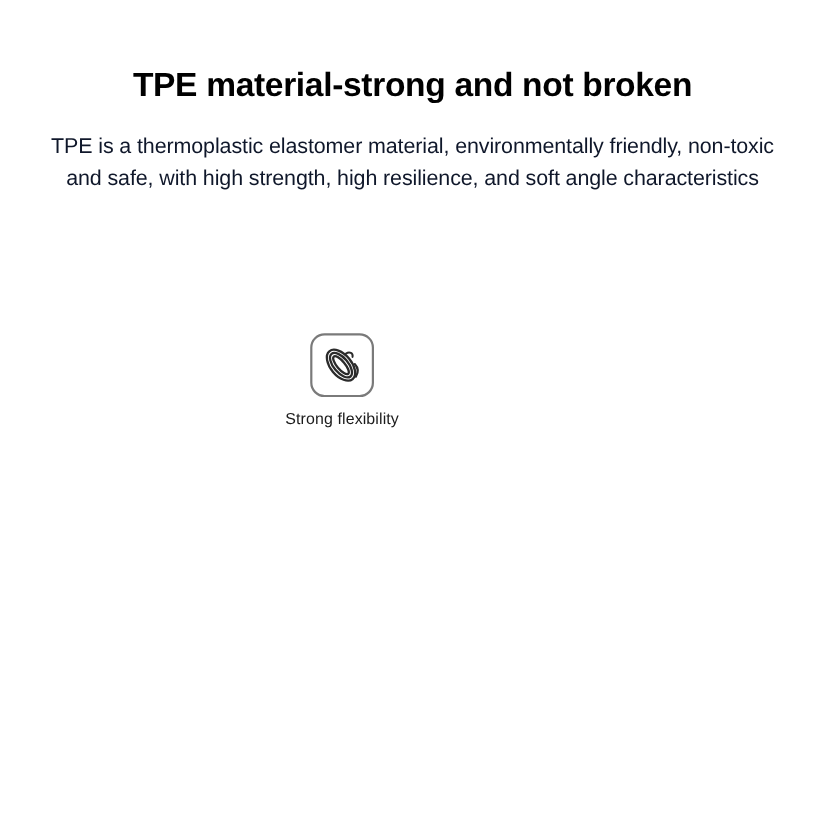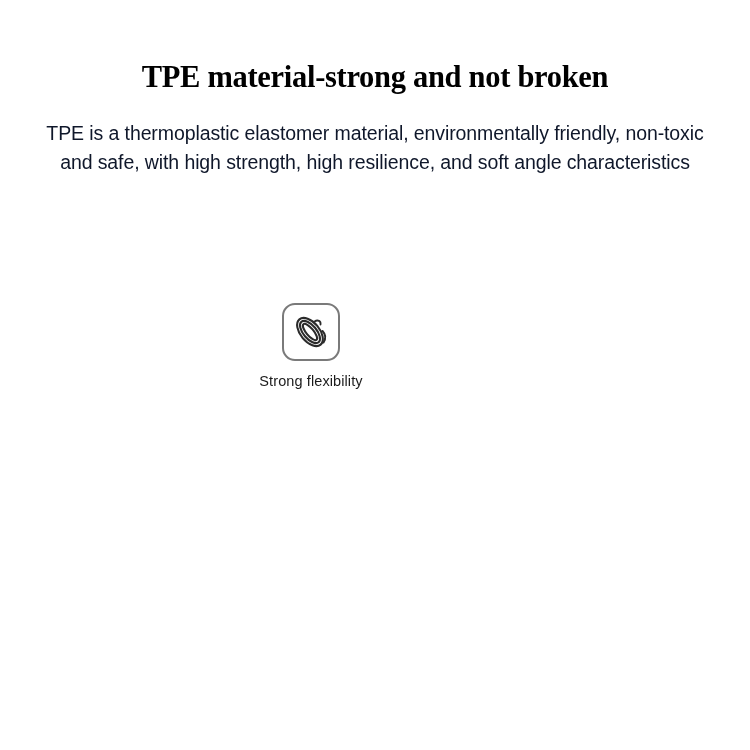--- a/index.html
+++ b/index.html
@@ -30,21 +30,20 @@
   }
 
   .page-title {
     margin: 0;
     padding-top: 60px;
     font-size: 30.5px;
     font-weight: bold;
     letter-spacing: -0.3px;
     color: #000000;
     line-height: 1.15;
-    font-family: Liberation Serif, serif;
   }
 
   .page-subtitle {
     margin: 0 auto;
     padding-top: 24px;
     width: 688px;
     font-size: 19.5px;
     font-weight: normal;
     color: #0f172a;
     line-height: 1.48;

